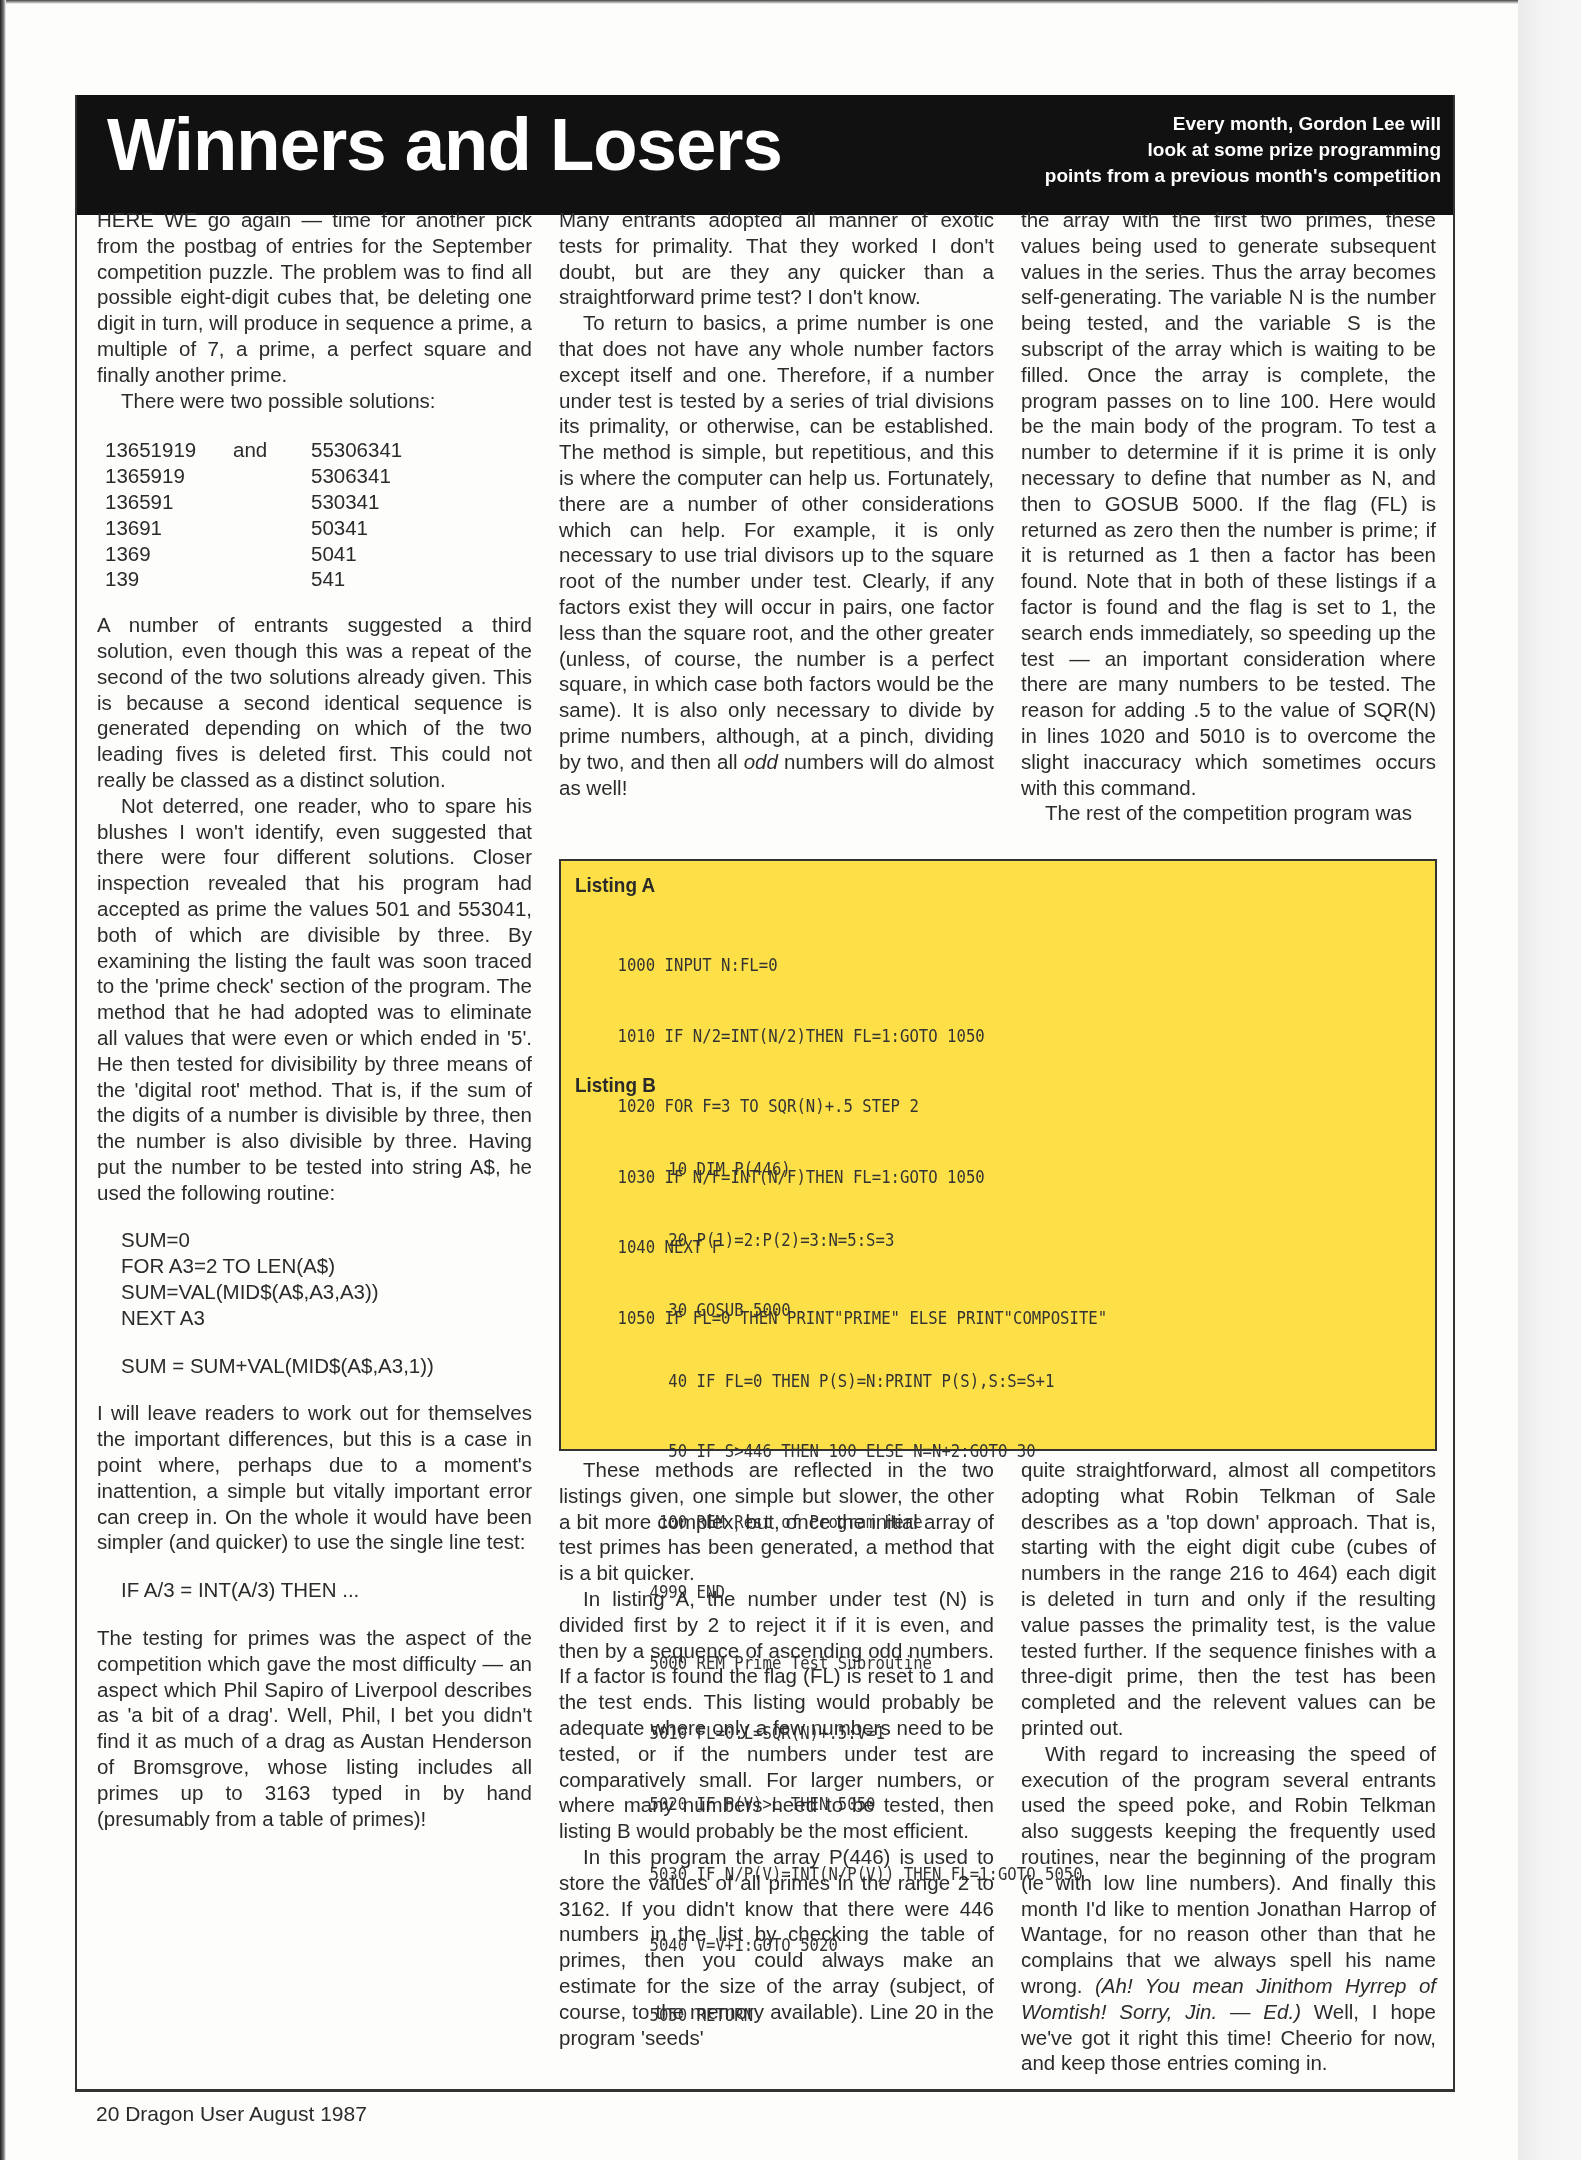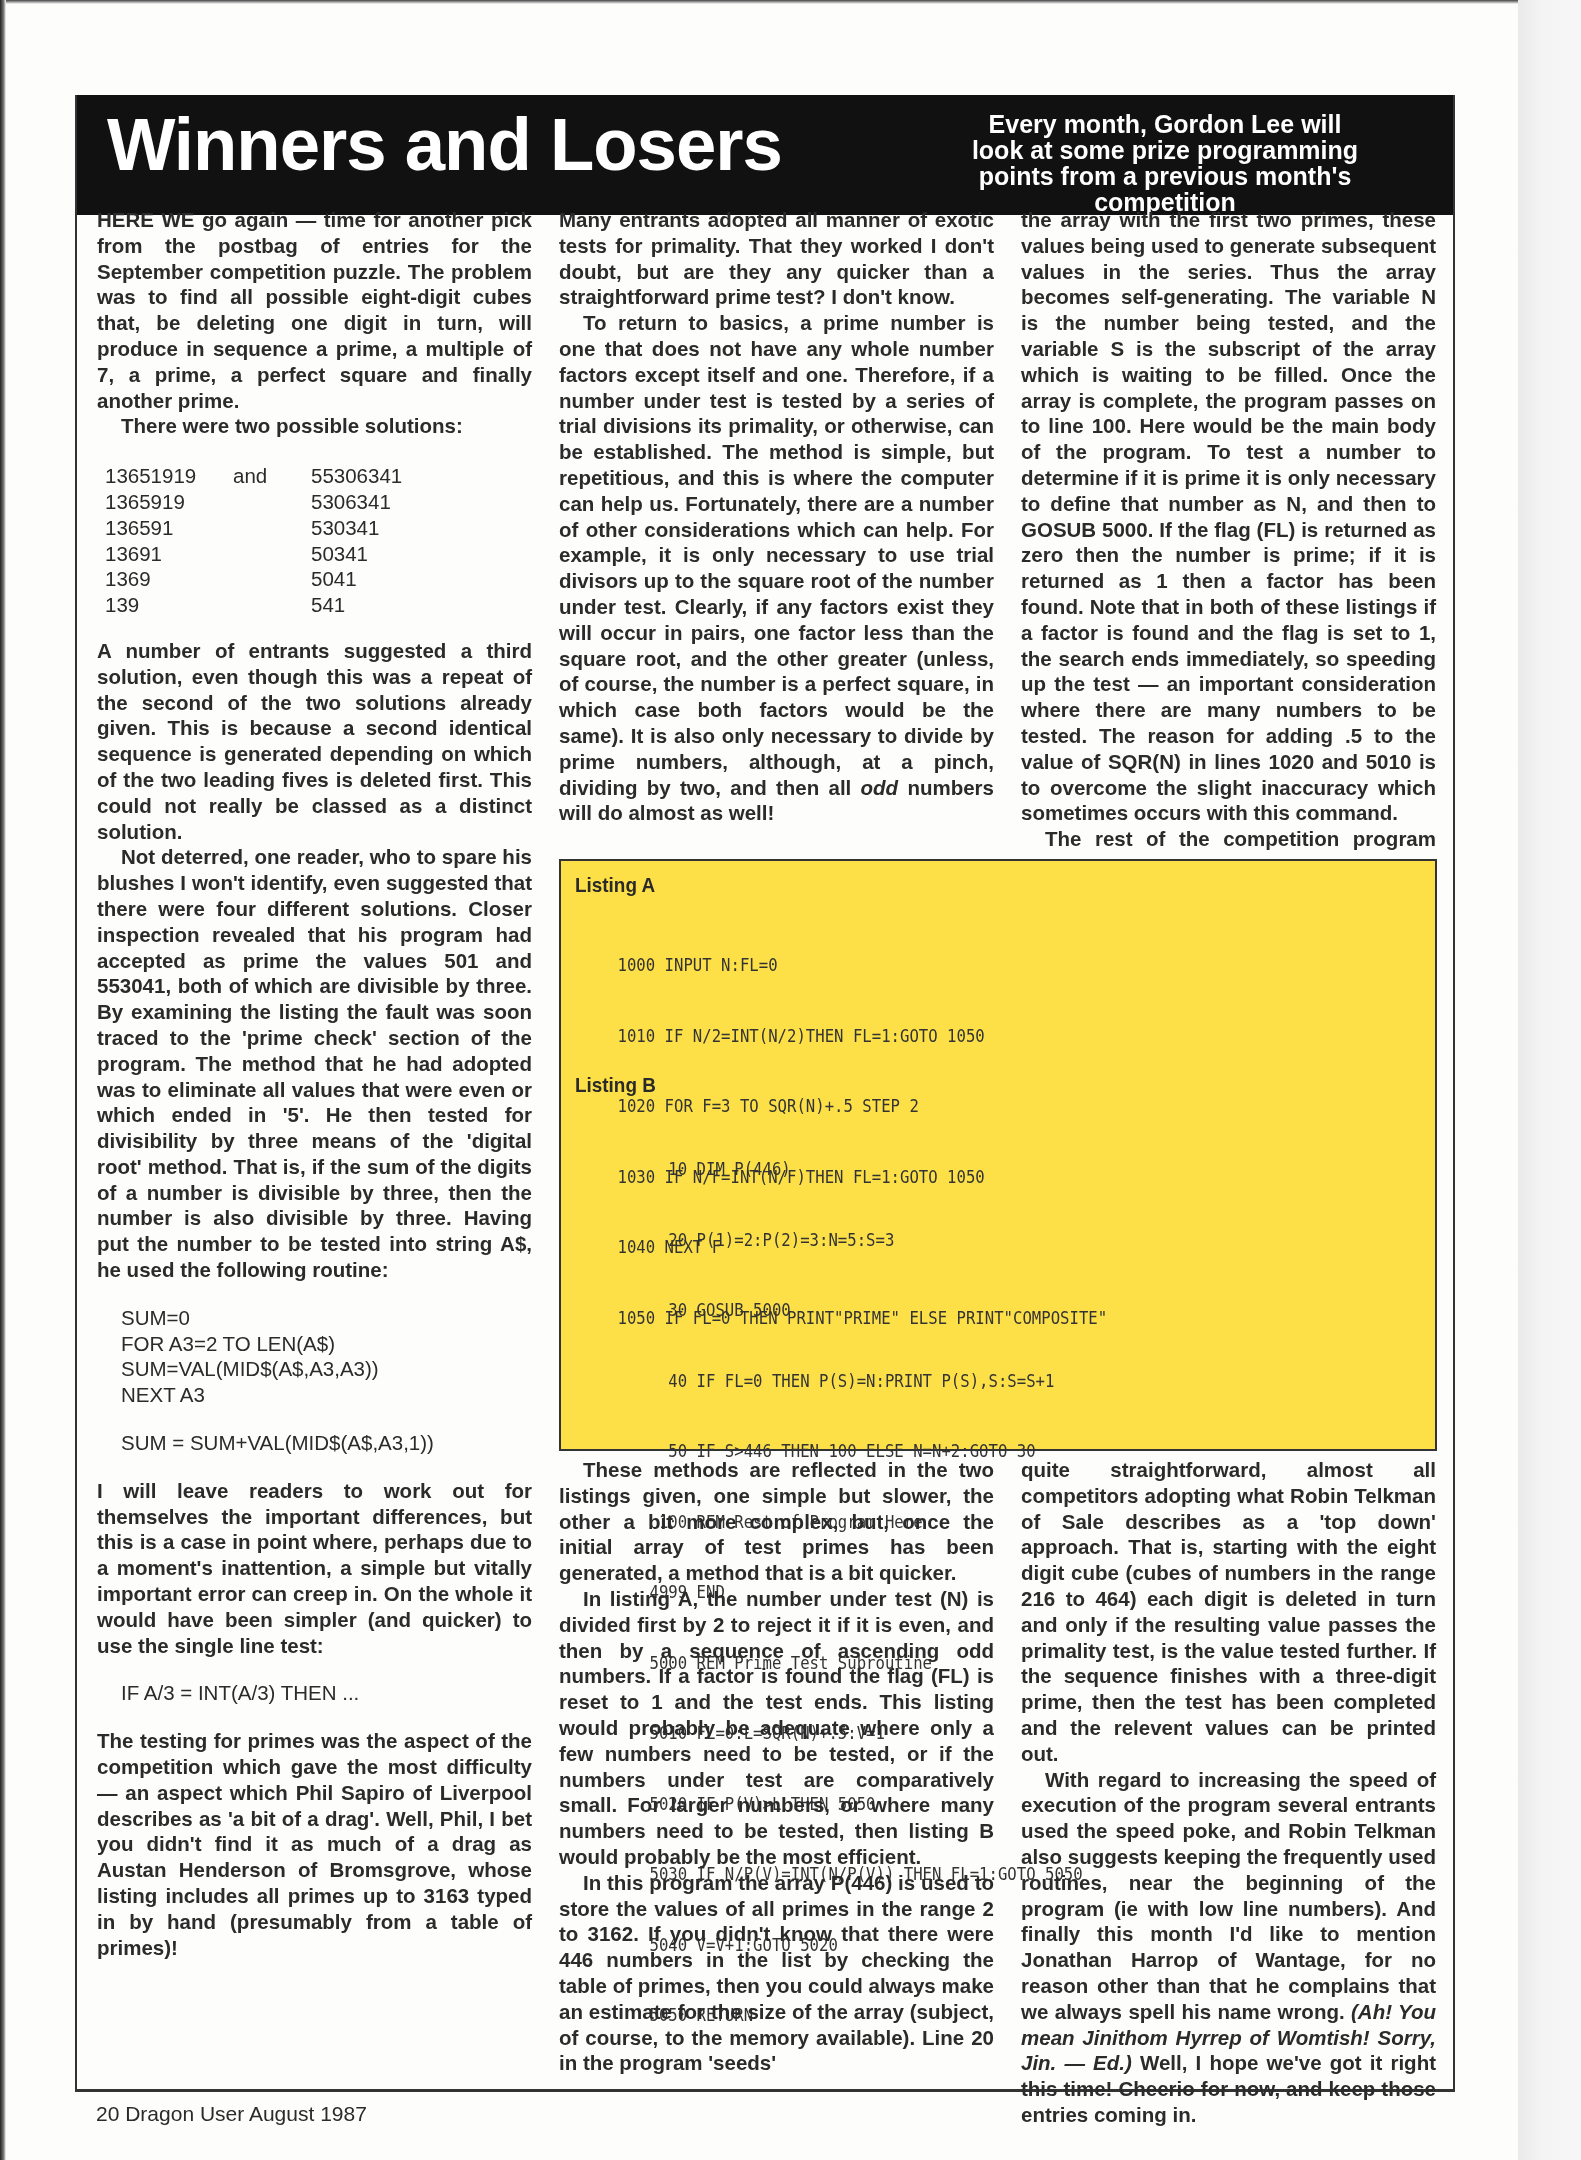--- a/index.html
+++ b/index.html
@@ -31,28 +31,28 @@
     background: #111;
     color: #fff;
   }
   .header-title {
     position: absolute; left: 30px; top: 10px;
     font-family: "Liberation Sans", sans-serif; font-weight: bold;
     font-size: 74px; letter-spacing: -1px; line-height: 80px;
     transform: scaleX(0.98); transform-origin: left;
   }
   .header-sub {
-    position: absolute; right: 28px; top: 16px; width: 520px;
-    text-align: center; font-weight: bold; font-size: 25px; line-height: 26px;
+    position: absolute; right: 12px; top: 16px; width: 520px;
+    text-align: right; font-weight: bold; font-size: 19px; line-height: 26px;
   }
   .col {
     position: absolute; font-size: 20.5px; line-height: 25.8px;
     text-align: justify; color: #2b2b2b;
   }
-  .col p { margin: 0; font-weight: bold; }
+  .col p { margin: 0; }
   .col p.indent { text-indent: 24px; }
   .col1 { left: 20px; top: 112px; width: 435px; }
   .col2 { left: 482px; top: 112px; width: 435px; }
   .col3 { left: 944px; top: 112px; width: 415px; }
   .col2b { left: 482px; top: 1362px; width: 435px; }
   .col3b { left: 944px; top: 1362px; width: 415px; }
   .solutions { margin: 24px 0 20px 8px; }
   .sol-row { display: flex; height: 25.8px; }
   .sol-a { width: 128px; }
   .sol-and { width: 78px; }

